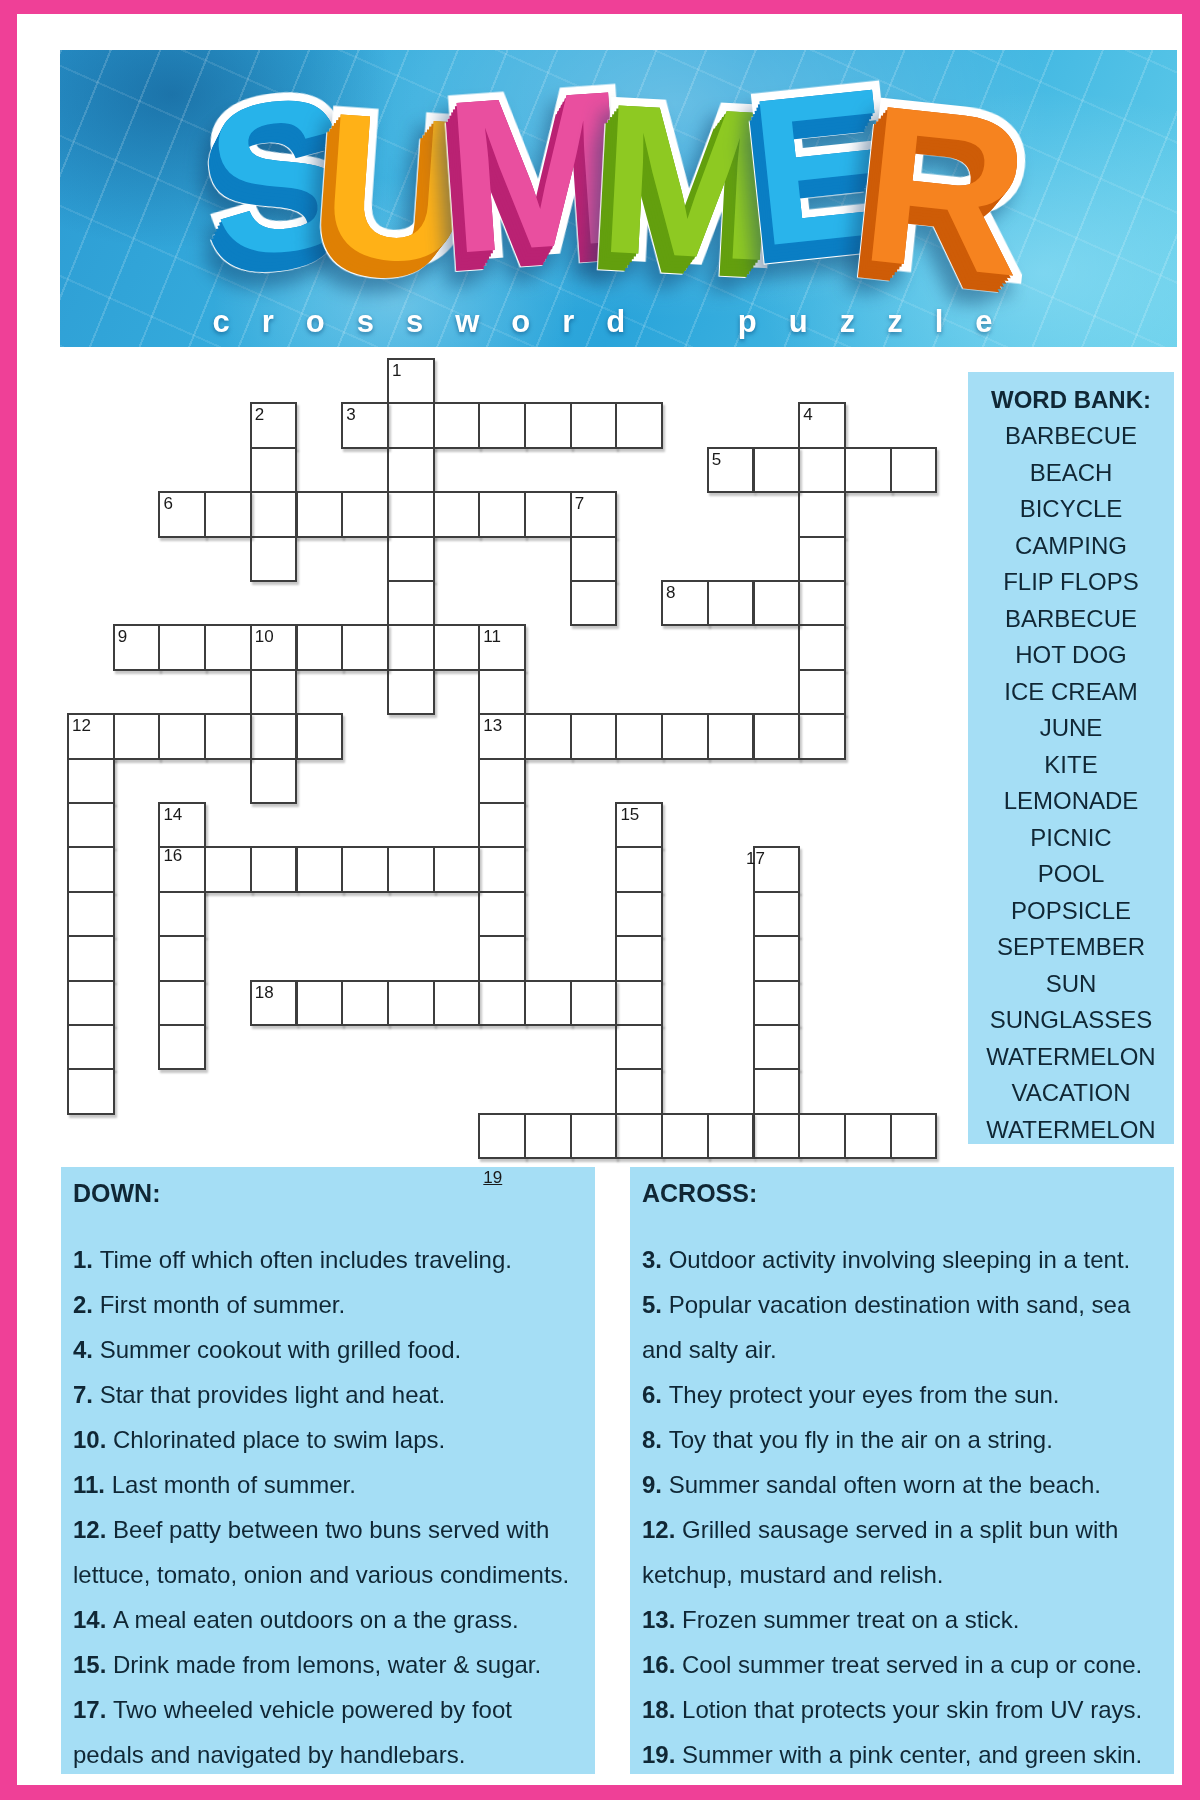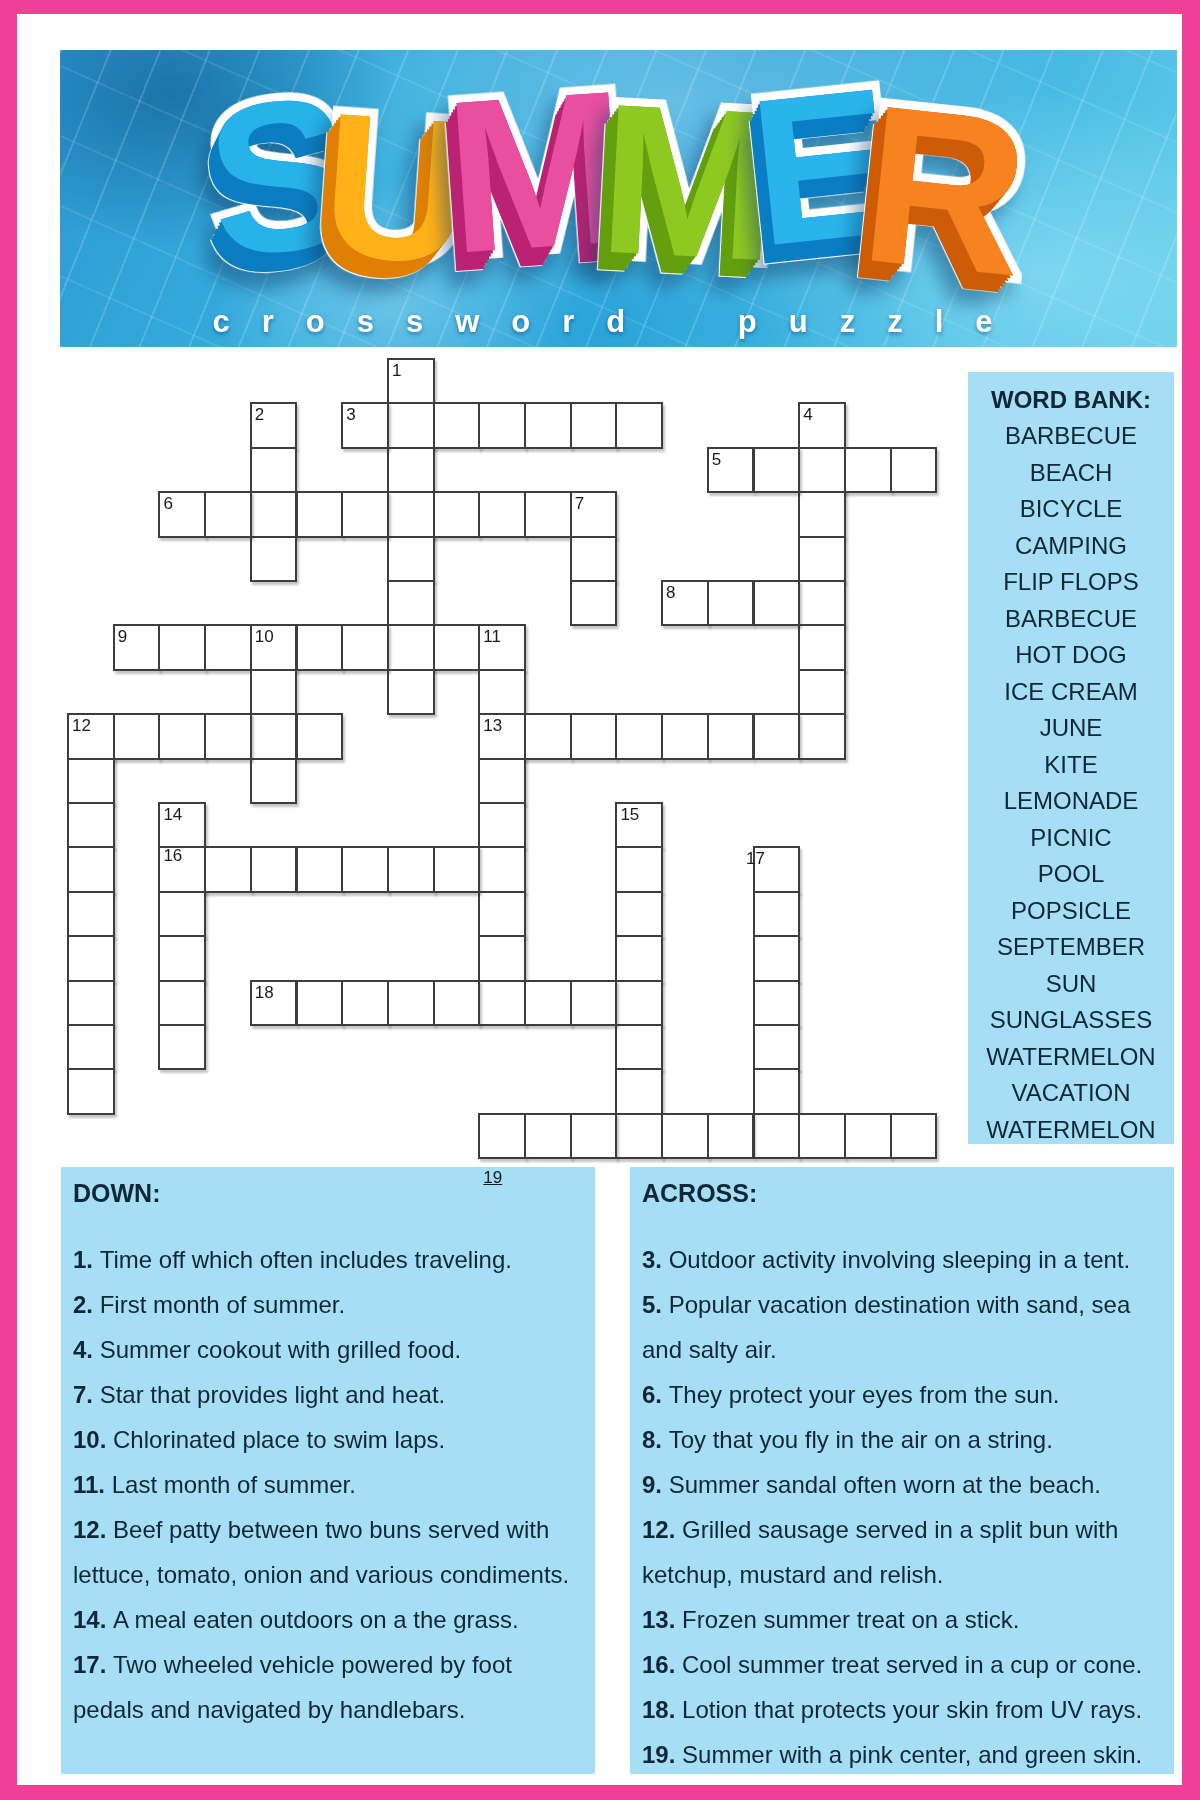--- a/index.html
+++ b/index.html
@@ -304,20 +304,21 @@
       <div id="down-list">
           <p><span class="clue-num">1. </span><span class="clue-text">Time off which often includes traveling.</span></p>
           <p><span class="clue-num">2. </span><span class="clue-text">First month of summer.</span></p>
           <p><span class="clue-num">4. </span><span class="clue-text">Summer cookout with grilled food.</span></p>
           <p><span class="clue-num">7. </span><span class="clue-text">Star that provides light and heat.</span></p>
           <p><span class="clue-num">10. </span><span class="clue-text">Chlorinated place to swim laps.</span></p>
           <p><span class="clue-num">11. </span><span class="clue-text">Last month of summer.</span></p>
           <p><span class="clue-num">12. </span><span class="clue-text">Beef patty between two buns served with
 lettuce, tomato, onion and various condiments.</span></p>
           <p><span class="clue-num">14. </span><span class="clue-text">A meal eaten outdoors on a the grass.</span></p>
+          <p><span class="clue-num">15. </span><span class="clue-text">Drink made from lemons, water &amp; sugar.</span></p>
           <p><span class="clue-num">17. </span><span class="clue-text">Two wheeled vehicle powered by foot
 pedals and navigated by handlebars.</span></p>
         </div>
     </section>
 
     <section class="clues across">
       <h2>ACROSS:</h2>
       <div id="across-list">
           <p><span class="clue-num">3. </span><span class="clue-text">Outdoor activity involving sleeping in a tent.</span></p>
           <p><span class="clue-num">5. </span><span class="clue-text">Popular vacation destination with sand, sea

